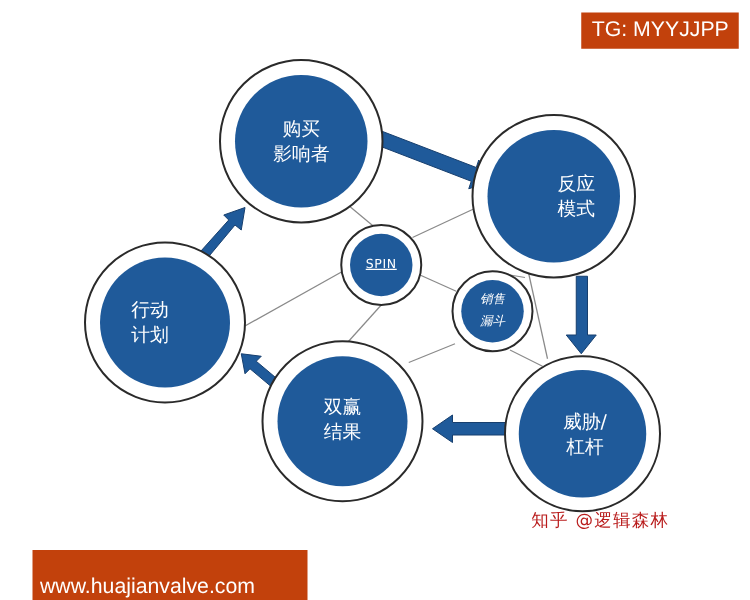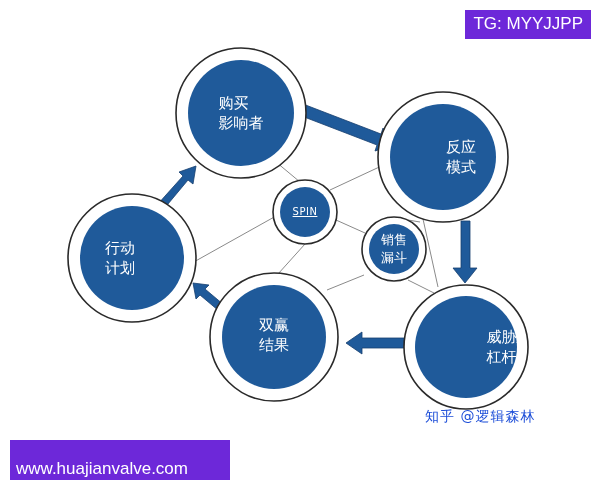--- a/index.html
+++ b/index.html
@@ -1,26 +1,26 @@
 <!DOCTYPE html>
 <html><head>
 <meta charset="utf-8">
 <style>
   html, body { margin:0; padding:0; }
   body { width:600px; height:480px; background:#ffffff; position:relative; overflow:hidden;
          font-family:"DejaVu Sans", sans-serif; }
   #diagram { position:absolute; left:0; top:0; width:600px; height:480px; }
-  .node-label { position:absolute; color:#ffffff; font-size:15px; line-height:20px;
+  .node-label { position:absolute; color:#ffffff; text-align:center; font-size:15px; line-height:20px;
                 transform:translate(-50%,-50%); white-space:nowrap; pointer-events:none; }
-  .node-label.small { font-size:13px; line-height:18px; }
+  .node-label.small { font-size:10px; line-height:18px;font-style:italic; }
   .node-label.tiny { font-size:10px; letter-spacing:0.5px;text-decoration:underline; }
-  .tag { position:absolute; background:#6d28d9; color:#ffffff; font-family:"Liberation Sans", sans-serif; }
+  .tag { position:absolute; background:#c2410c; color:#ffffff; font-family:"Liberation Sans", sans-serif;margin-left:16px; }
   #tg-badge { right:9px; top:10px; font-size:17px; padding:4px 8px 5px 8px; }
   #url-badge { left:10px; top:440px; font-size:17px; padding:19px 14px 6px 6px; width:200px; }
-  #watermark { position:absolute; left:425px; top:408px; font-size:14px; color:#1d4ed8;
+  #watermark { position:absolute; left:425px; top:408px; font-size:14px; color:#b91c1c;
                font-family:"DejaVu Sans", sans-serif; letter-spacing:1px; }
 </style>
 </head>
 <body>
 
 <svg id="diagram" viewBox="0 0 600 480" xmlns="http://www.w3.org/2000/svg">
 
   <g stroke="#8a8a8a" stroke-width="1" fill="none">
     <line x1="276" y1="162" x2="300" y2="182"></line>
     <line x1="330" y1="190" x2="390" y2="162"></line>
@@ -78,21 +78,21 @@
 </svg>
 
 <div class="node-label" style="left:241px; top:113px;">
   <div>购买</div>
   <div>影响者</div>
 </div>
 <div class="node-label" style="left:461px; top:157px;">
   <div>反应</div>
   <div>模式</div>
 </div>
-<div class="node-label" style="left:468px; top:347px;margin-left:36px;">
+<div class="node-label" style="left:468px; top:347px;">
   <div>威胁/</div>
   <div>杠杆</div>
 </div>
 <div class="node-label" style="left:274px; top:337px;font-family:Liberation Mono, monospace;">
   <div>双赢</div>
   <div>结果</div>
 </div>
 <div class="node-label" style="left:120px; top:258px;">
   <div>行动</div>
   <div>计划</div>

